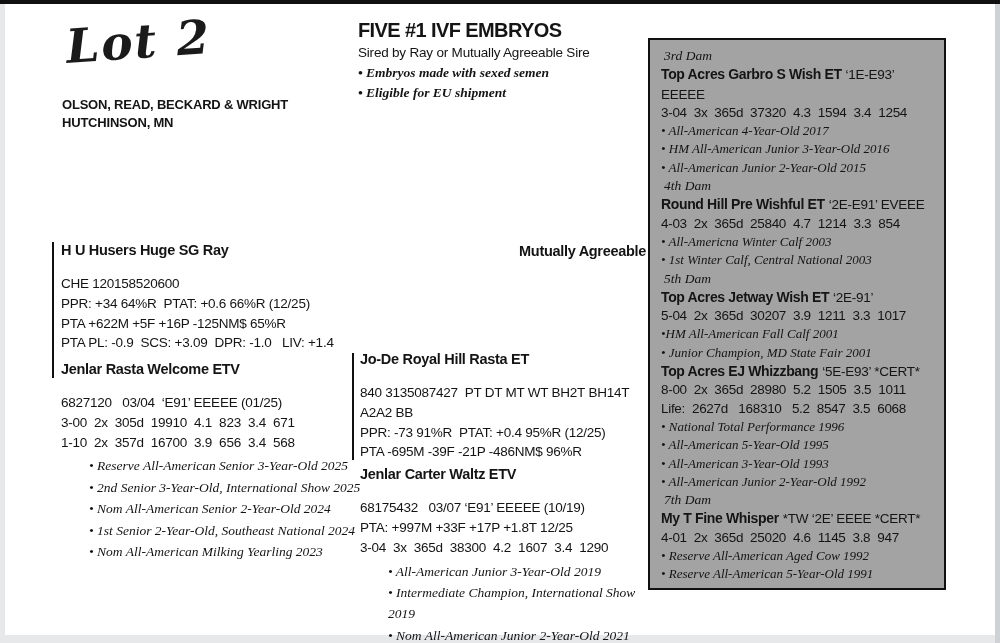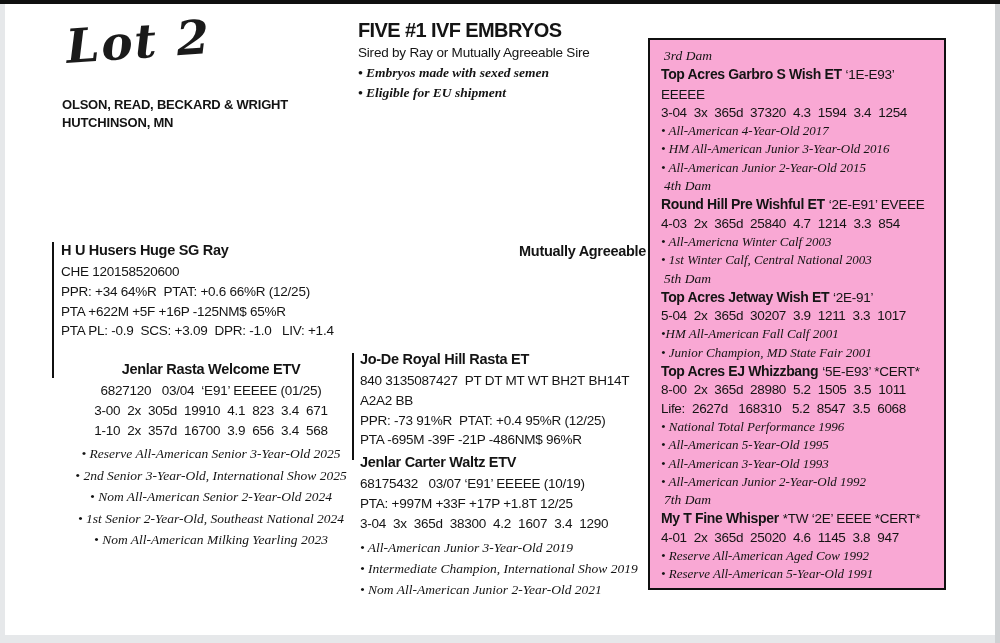--- a/index.html
+++ b/index.html
@@ -60,48 +60,48 @@
     font-family: "Liberation Serif", serif;
     font-style: italic; font-weight: bold;
     font-size: 13.5px; line-height: 19.5px;
   }
   .offering-notes { margin-top: 3px; }
   .ped-rule { position: absolute; width: 2px; background: #101010; }
   .rule-left  { left: 52px; top: 242px; height: 136px; }
   .rule-center{ left: 352px; top: 353px; height: 107px; }
   .ped-block { position: absolute; width: 300px; }
   .block-sire    { left: 61px;  top: 240px; }
-  .block-dam     { left: 61px;  top: 359px; text-align: center; }
+  .block-dam     { left: 61px;  top: 359px; }
   .block-center-heading { left: 376px; top: 241px; width: 300px; position: absolute; text-align: right; }
   .block-maternal{ left: 360px; top: 349px; width: 305px; }
   .ped-name {
     font-family: "Liberation Sans", sans-serif;
     font-weight: bold; font-size: 14.5px;
     letter-spacing: -0.3px; line-height: 20px;
   }
   .data-line {
     font-family: "Liberation Sans", sans-serif;
     font-size: 13.5px; letter-spacing: -0.25px;
     line-height: 19.8px; white-space: pre-wrap;
   }
-  .first-data { margin-top: 2px; }
+  .first-data { margin-top: 14px; }
   .award {
     font-family: "Liberation Serif", serif;
     font-style: italic; font-size: 13.5px;
     line-height: 21.4px; white-space: pre-wrap;
   }
-  .awards { margin-top: 3px; }
+  .awards { margin-top: 3px; margin-left: 28px; }
   .gap-up { margin-top: 2px; }
   .dam-history-box {
     position: absolute; left: 648px; top: 38px;
     width: 298px; height: 552px;
     border: 2px solid #101010;
     padding: 7px 10px 4px 11px;
     overflow: hidden;
-    background: #f9a8d4;
+    background: #a3a3a3;
   }
   .dh-label {
     font-family: "Liberation Serif", serif;
     font-style: italic; font-size: 13.5px;
     line-height: 18.3px; padding-left: 3px;
   }
   .dh-name-line { line-height: 18.3px; white-space: pre-wrap; }
   .dh-name {
     font-family: "Liberation Sans", sans-serif;
     font-weight: bold; font-size: 14px;

